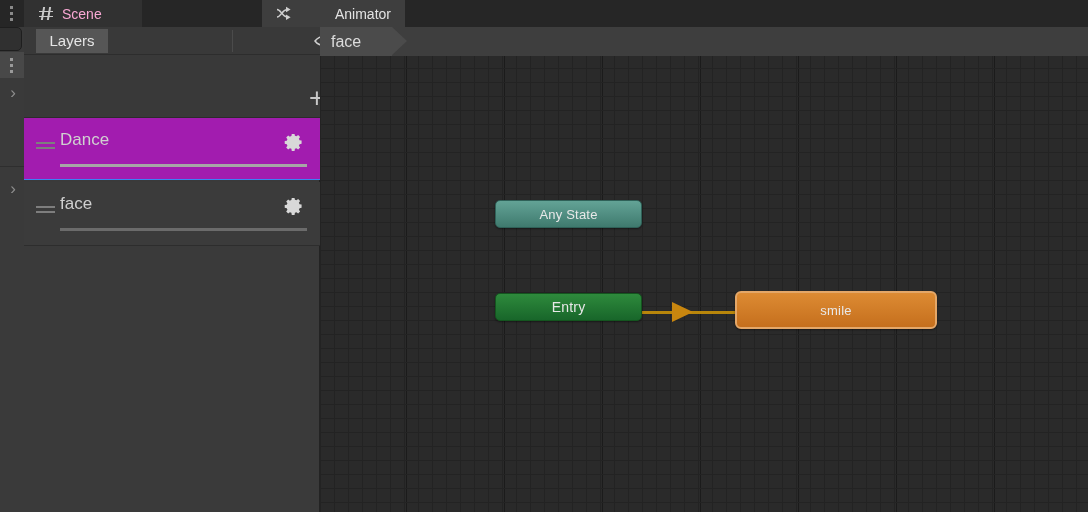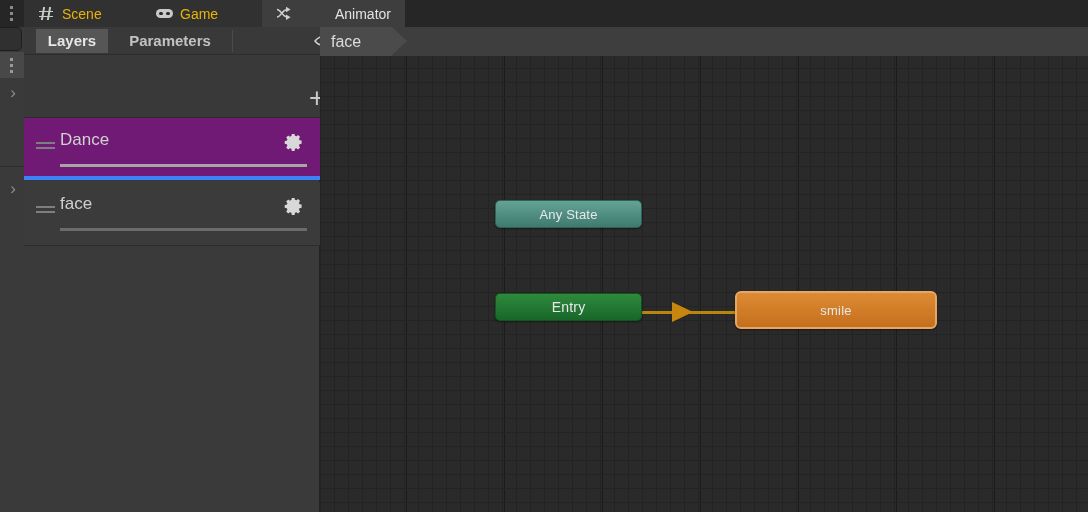--- a/index.html
+++ b/index.html
@@ -50,21 +50,21 @@
   }
 
   
   .tabbar {
     position:absolute; left:24px; top:0; width:1064px; height:27px;
     background:#262626;
   }
   .tab {
     position:absolute; top:0; height:27px;
     display:flex; align-items:center; gap:7px;
-    padding:0 14px; font-size:14px; color:#eab308;
+    padding:0 14px; font-size:14px; color:#f9a8d4;
     cursor:default;
   }
   .tab.inactive { background:#313131; }
   .tab.active { background:#3e3e3e; color:#e3e3e3; }
   .tab-scene { left:0;   width:118px; }
   .tab-game  { left:118px; width:120px; }
   .tab-anim  { left:238px; width:143px;justify-content:space-between; }
   .tabbar-rest {
     position:absolute; left:381px; top:0; right:0; height:27px;
     background:#262626;
@@ -100,21 +100,21 @@
   .panel {
     position:absolute; left:24px; top:27px; width:296px; height:485px;
     background:#3a3a3a; border-right:1px solid #232323;
   }
   .panel-toolbar {
     position:absolute; left:0; top:0; width:296px; height:28px;
     background:#393939;
   }
   .subtab {
     position:absolute; top:2px; height:24px; line-height:24px;
-    font-size:15px; color:#c2c2c2; padding:0 9px; text-align:center;font-weight:bold;
+    font-size:15px; color:#c2c2c2; padding:0 9px; text-align:center;
   }
   .subtab.sel { background:#565656; color:#e6e6e6; }
   .subtab-layers { left:12px; width:72px; }
   .subtab-params { left:89px; width:114px; }
   .subtab-div {
     position:absolute; left:208px; top:3px; width:1px; height:22px; background:#4b4b4b;
   }
   .eye {
     position:absolute; left:289px; top:5px; width:26px; height:18px;
   }
@@ -128,21 +128,21 @@
     background:#393939;
   }
   .panel-divider {
     position:absolute; left:0; width:296px; height:1px; background:#2d2d2d;
   }
 
   
   .layer-row {
     position:absolute; left:0; width:296px; height:63px;
   }
-  .layer-row.sel { background:#701a75; border-top:1px solid #2c2c2c; border-bottom:4px solid #3b82f6; }
+  .layer-row.sel { background:#a21caf; border-top:1px solid #2c2c2c; border-bottom:1px solid #3b82f6; }
   .layer-row.unsel { background:#3b3b3b; }
   .lr-handle {
     position:absolute; left:12px; top:24px; width:19px; height:9px;
   }
   .lr-handle i {
     position:absolute; left:0; width:19px; height:1.5px; background:#7e7e7e;
   }
   .lr-handle i:nth-child(1) { top:0; }
   .lr-handle i:nth-child(2) { top:5px; }
   .lr-name {
@@ -251,26 +251,20 @@
   <div class="tabbar">
 
     <div class="tab inactive tab-scene">
       <span class="ico ico-scene">
           <i></i>
           <i></i>
         </span>
       <span>Scene</span>
     </div>
 
-    <div class="tab inactive tab-game">
-      <span class="ico ico-game">
-          <i></i>
-        </span>
-      <span>Game</span>
-    </div>
 
     <div class="tab active tab-anim">
       <span class="ico ico-anim">
         <svg width="17" height="15" viewBox="0 0 17 15">
           <path d="M1 11 C5 11, 6 4, 11 3.5" stroke="#cfcfcf" stroke-width="1.6" fill="none"></path>
           <path d="M1 3.5 C5 3.5, 6 10.5, 11 11" stroke="#cfcfcf" stroke-width="1.6" fill="none"></path>
           <path d="M10 0.8 L14.6 3.6 L10 6.2 Z" fill="#cfcfcf"></path>
           <path d="M10 8.4 L14.6 11.2 L10 13.9 Z" fill="#cfcfcf"></path>
         </svg>
       </span>
@@ -279,23 +273,20 @@
 
     <div class="tabbar-rest"></div>
   </div>
 
   <div class="panel">
 
     <div class="panel-toolbar">
       <div class="subtab sel subtab-layers">
         <span>Layers</span>
       </div>
-      <div class="subtab subtab-params">
-        <span>Parameters</span>
-      </div>
       <div class="subtab-div"></div>
       <div class="eye">
         <svg width="26" height="18" viewBox="0 0 26 18">
           <path d="M2 9 C6.5 2.6, 19.5 2.6, 24 9 C19.5 15.4, 6.5 15.4, 2 9 Z" stroke="#cfcfcf" stroke-width="1.5" fill="none"></path>
           <circle cx="13" cy="9" r="3.6" fill="#cfcfcf"></circle>
         </svg>
       </div>
     </div>
 
     <div class="panel-toolbar-2"></div>

